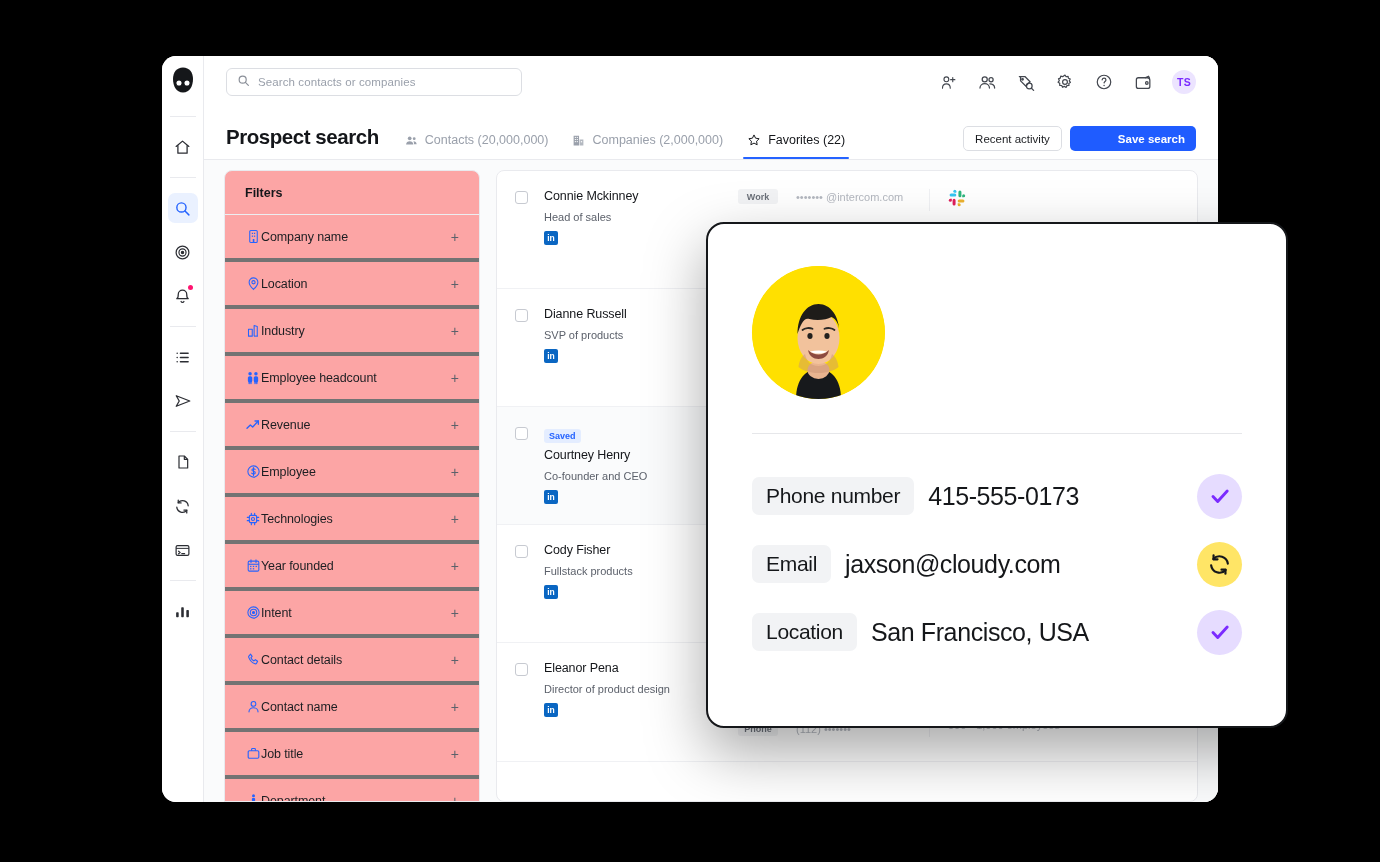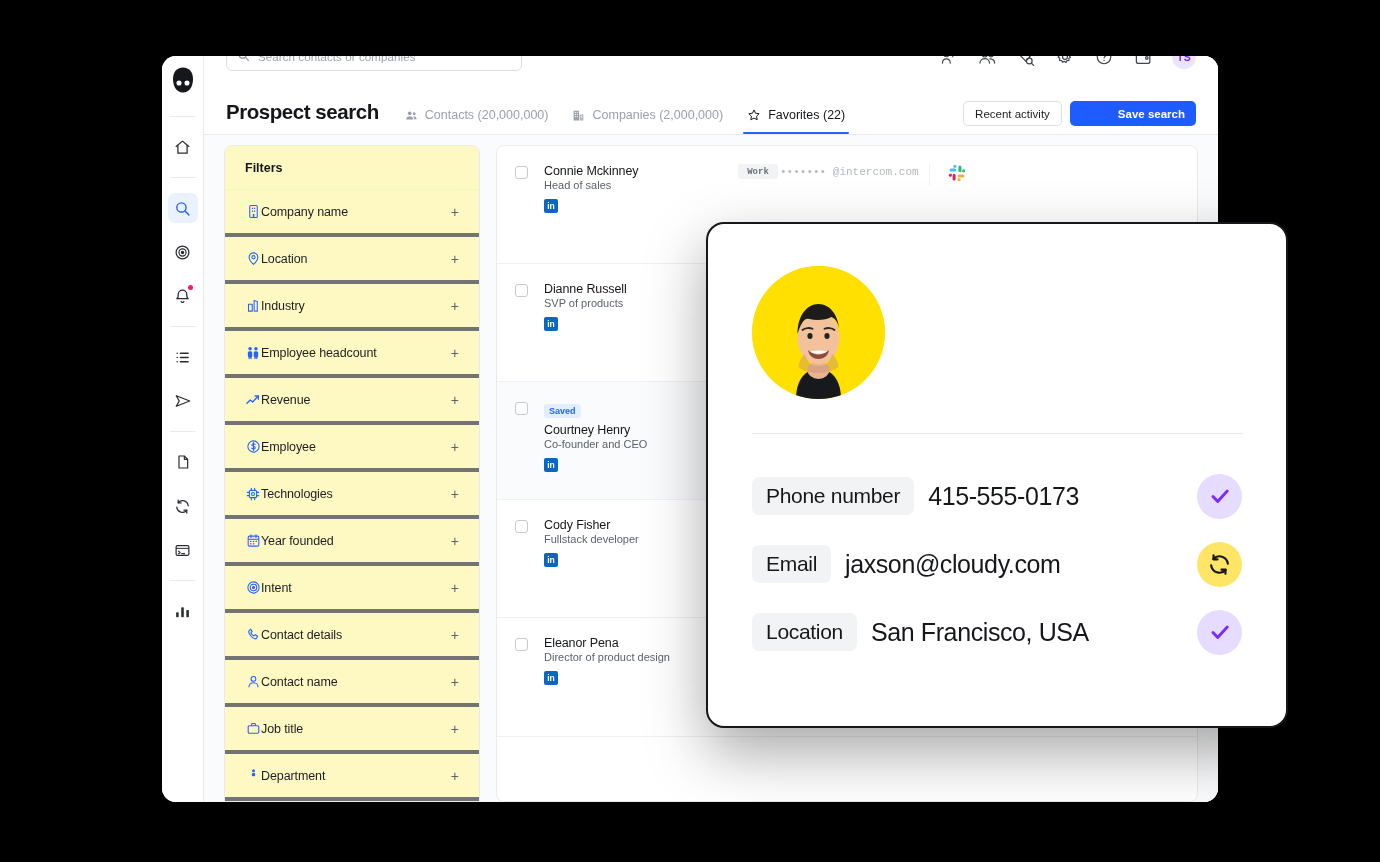--- a/index.html
+++ b/index.html
@@ -12,21 +12,20 @@
 
   
   #app-window {
     position: absolute;
     left: 162px; top: 56px;
     width: 1056px; height: 746px;
     background: #ffffff;
     border-radius: 14px;
     overflow: hidden;
     display: flex;
-    align-items: flex-end;
   }
 
   
   #rail {
     width: 42px; height: 100%;
     background: #ffffff;
     border-right: 1px solid #e9eaee;
     display: flex; flex-direction: column; align-items: center;
     padding-top: 8px;
     flex: 0 0 42px;
@@ -125,21 +124,21 @@
   
   #body {
     flex: 1; display: flex; min-height: 0;
     background: #fafbfc;
     padding: 0;
   }
 
   
   #filters {
     width: 256px; flex: 0 0 256px;
-    background: #fef9c3;
+    background: #fca5a5;
     border-right: 1px solid #e9eaee;
     margin: 10px 0 0 20px;
     border: 1px solid #e9eaee;
     border-radius: 8px 8px 0 0;
     overflow: hidden;
   }
   #filters-title {
     height: 44px; display: flex; align-items: center;
     padding: 0 20px; font-size: 12.5px; font-weight: 700; color: #14161a;
     border-bottom: 1px solid #eceef1;
@@ -173,29 +172,29 @@
     width: 13px; height: 13px; border: 1.4px solid #c7cad1; border-radius: 3px;
     margin-right: 16px; margin-top: 2px; flex: 0 0 13px; background: #fff;
   }
   .rinfo { width: 180px; flex: 0 0 180px; }
   .badge-saved {
     display: inline-block; background: #e4edff; color: #2563ff;
     font-size: 9px; font-weight: 600; border-radius: 3px;
     padding: 2px 5px; margin-bottom: 5px;
   }
   .rname { font-size: 12.5px; font-weight: 400; color: #14161a; letter-spacing: -.1px; }
-  .rtitle { font-size: 11px; color: #5c616b; margin-top: 1px; }
+  .rtitle { font-size: 11px; color: #5c616b; margin-top: 8px; }
   .li-badge {
     width: 14px; height: 14px; border-radius: 2px; background: #0a66c2;
     color: #fff; font-size: 8.5px; font-weight: 700;
     display: flex; align-items: center; justify-content: center;
     margin-top: 8px; font-family: "Liberation Sans", sans-serif;
   }
   .rcontact { flex: 1; min-width: 0; padding-left: 14px; }
-  .cline { display: flex; align-items: center; gap: 2px; margin-bottom: 7px; font-family: Liberation Mono, monospace; }
+  .cline { display: flex; align-items: center; gap: 18px; margin-bottom: 7px; }
   .ctag {
     background: #f2f3f5; color: #6b7079; font-size: 9px; font-weight: 600;
     border-radius: 3px; padding: 2.5px 6px; min-width: 40px; text-align: center;
   }
   .cval { font-size: 11px; color: #b3b7bf; }
   .rcompany {
     width: 250px; flex: 0 0 250px; border-left: 1px solid #f0f1f4;
     padding-left: 18px;
   }
   .cmp-line { font-size: 11px; color: #b3b7bf; margin-bottom: 6px; }
@@ -667,21 +666,21 @@
             <div class="li-badge">in</div>
           </div>
           <div class="rcontact"></div>
           <div class="rcompany"></div>
         </div>
 
         <div class="result-row">
           <div class="rcheck"></div>
           <div class="rinfo">
             <div class="rname">Cody Fisher</div>
-            <div class="rtitle">Fullstack developer</div>
+            <div class="rtitle">Fullstack products</div>
             <div class="li-badge">in</div>
           </div>
           <div class="rcontact"></div>
           <div class="rcompany"></div>
         </div>
 
         <div class="result-row">
           <div class="rcheck"></div>
           <div class="rinfo">
             <div class="rname">Eleanor Pena</div>

